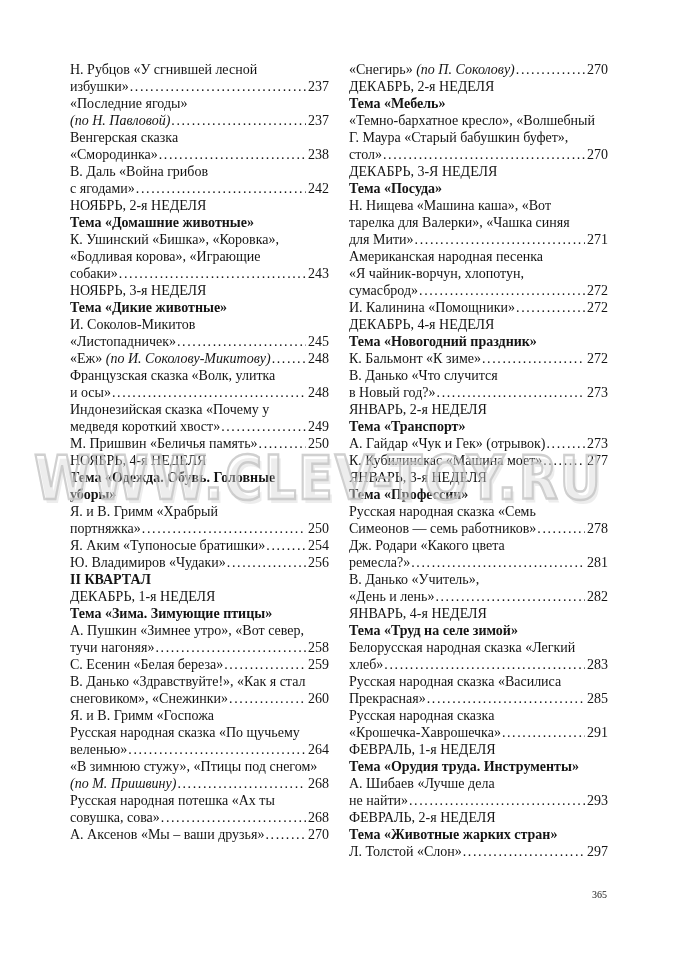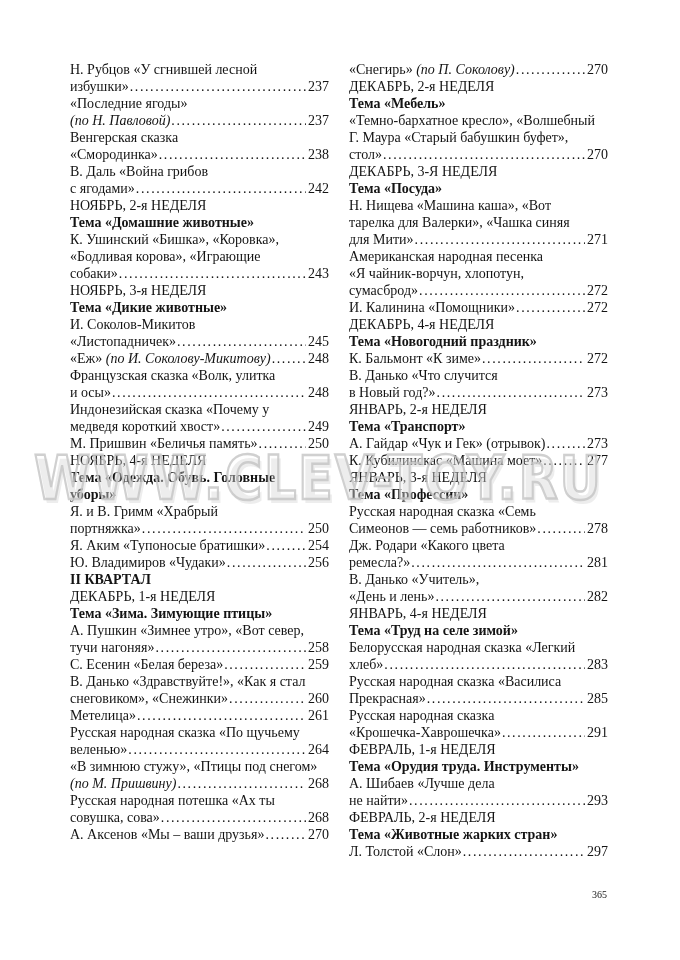--- a/index.html
+++ b/index.html
@@ -191,23 +191,21 @@
         </div>
         <div class="line">
           <span class="txt"><span>В. Данько «Здравствуйте!», «Как я стал</span></span>
         </div>
         <div class="line">
           <span class="txt"><span>снеговиком», «Снежинки»</span></span>
           <span class="lead"></span>
           <span class="pg">260</span>
         </div>
         <div class="line">
-          <span class="txt"><span>Метелица»</span></span>
-          <span class="lead"></span>
-          <span class="pg">261</span>
+          <span class="txt"><span>Я. и В. Гримм «Госпожа</span></span>
         </div>
         <div class="line">
           <span class="txt"><span>Русская народная сказка «По щучьему</span></span>
         </div>
         <div class="line">
           <span class="txt"><span>веленью»</span></span>
           <span class="lead"></span>
           <span class="pg">264</span>
         </div>
         <div class="line">

